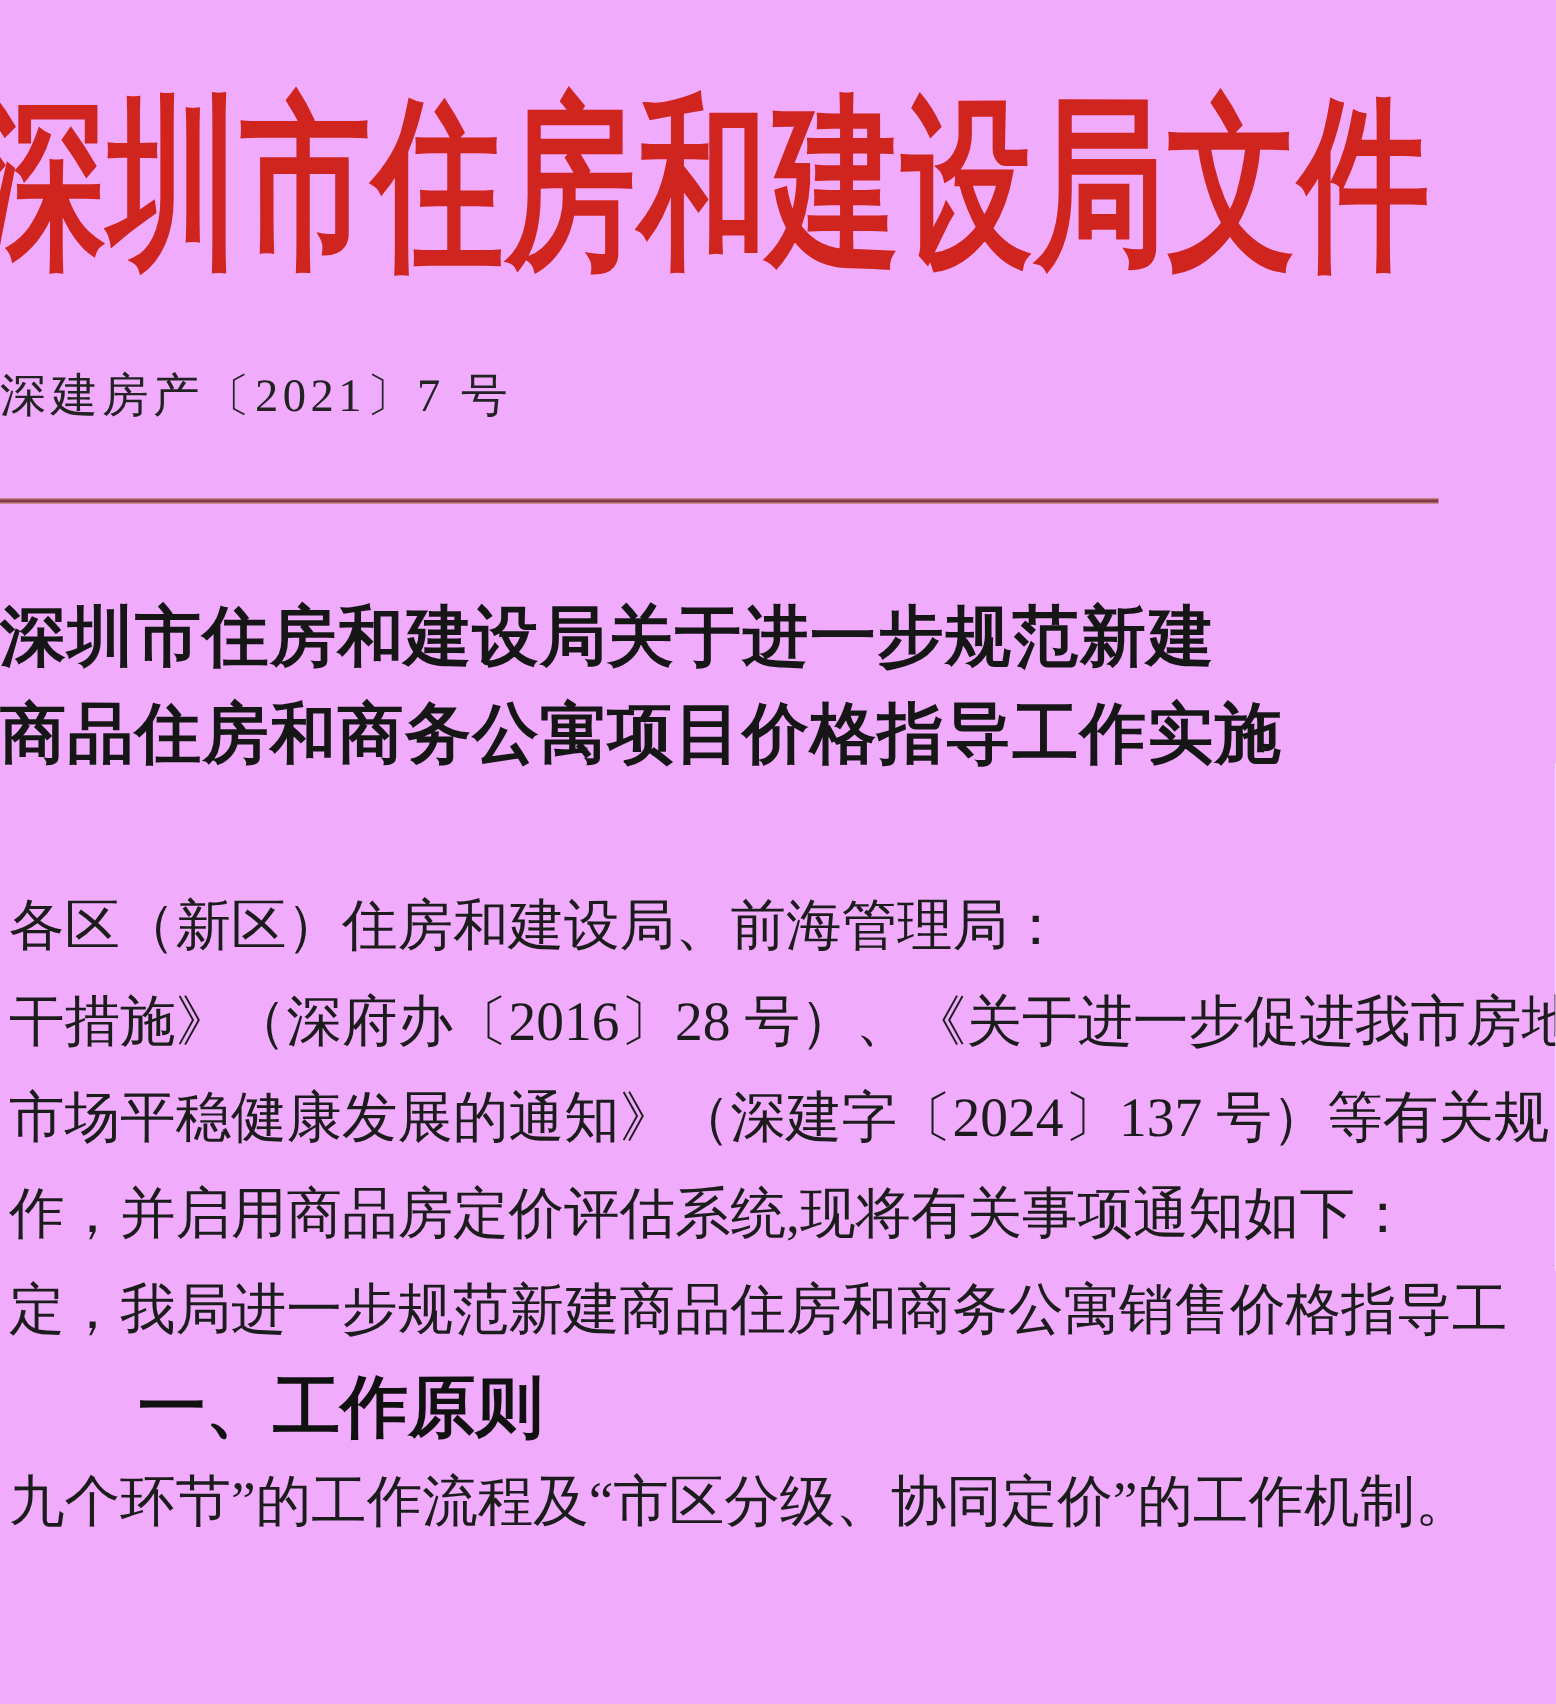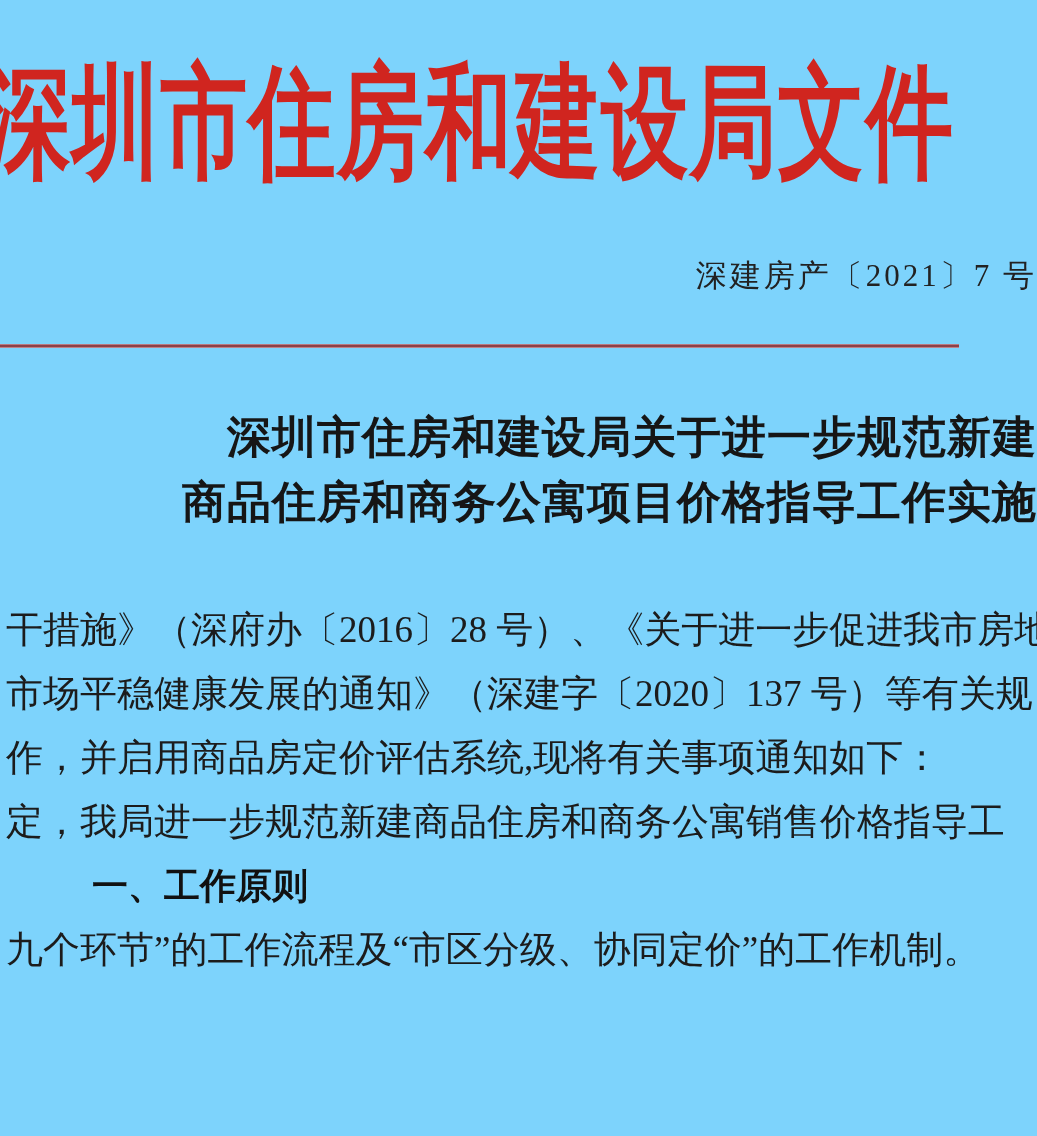--- a/index.html
+++ b/index.html
@@ -5,61 +5,61 @@
   html, body {
     margin: 0;
     padding: 0;
     background: #ffffff;
   }
   .page {
     position: relative;
     width: 1037px;
     height: 1136px;
     margin: 0 auto;
-    background: #7dd3fc;
+    background: #f0abfc;
     overflow: hidden;
     font-family: "Liberation Serif", serif;
     color: #1c1c1c;
   }
   
   .banner {
     margin-top: 50px;
     margin-left: -16px;
     white-space: nowrap;
     font-family: "Liberation Serif", "DejaVu Serif", serif;
     font-weight: bold;
     font-size: 124px;
     line-height: 148px;
     letter-spacing: 2px;
     color: #d0251f;
     transform: scaleX(0.70);
     transform-origin: left center;
   }
   
   .doc-number {
-    margin-top: 60px;
-    text-align: right;
+    margin-top: 48px;
+    text-align: left;
     font-family: "Liberation Serif", "DejaVu Serif", serif;
     font-size: 31px;
     line-height: 36px;
     letter-spacing: 3px;
     color: #222222;
   }
   
   .red-rule {
     margin-top: 50px;
     margin-left: 0;
     width: 959px;
     height: 4px;
     background: linear-gradient(to bottom, #cf939b 0%, #7c2f38 45%, #8a3a43 60%, #d5a2a9 100%);
   }
   
   .doc-title {
     margin: 56px 0 0 0;
-    text-align: right;
+    text-align: left;
     font-family: "Liberation Sans", "DejaVu Sans", sans-serif;
     font-weight: bold;
     font-size: 44px;
     line-height: 65px;
     letter-spacing: 1px;
     color: #161616;
   }
   
   .body-text {
     margin-top: 64px;
@@ -74,21 +74,21 @@
     white-space: nowrap;
     height: 64px;
   }
   .indent {
     padding-left: 66px;
   }
   .heading-line {
     padding-left: 86px;
     font-family: "Liberation Sans", "DejaVu Sans", sans-serif;
     font-weight: bold;
-    font-size: 36px;
+    font-size: 45px;
     color: #111111;
   }
 </style>
 </head>
 <body>
 
 <div class="page">
 
   <div class="banner">深圳市住房和建设局文件</div>
 
@@ -96,23 +96,24 @@
 
   <div class="red-rule"></div>
 
   <div class="doc-title">
     <div>深圳市住房和建设局关于进一步规范新建</div>
     <div>商品住房和商务公寓项目价格指导工作实施</div>
   </div>
 
   <div class="body-text">
 
+    <div class="body-line">各区（新区）住房和建设局、前海管理局：</div>
 
     <div class="body-line">干措施》（深府办〔2016〕28 号）、《关于进一步促进我市房地产</div>
-    <div class="body-line">市场平稳健康发展的通知》（深建字〔2020〕137 号）等有关规</div>
+    <div class="body-line">市场平稳健康发展的通知》（深建字〔2024〕137 号）等有关规</div>
     <div class="body-line">作，并启用商品房定价评估系统,现将有关事项通知如下：</div>
     <div class="body-line">定，我局进一步规范新建商品住房和商务公寓销售价格指导工</div>
 
     <div class="body-line heading-line">一、工作原则</div>
 
     <div class="body-line">九个环节”的工作流程及“市区分级、协同定价”的工作机制。</div>
 
   </div>
 
 </div>

